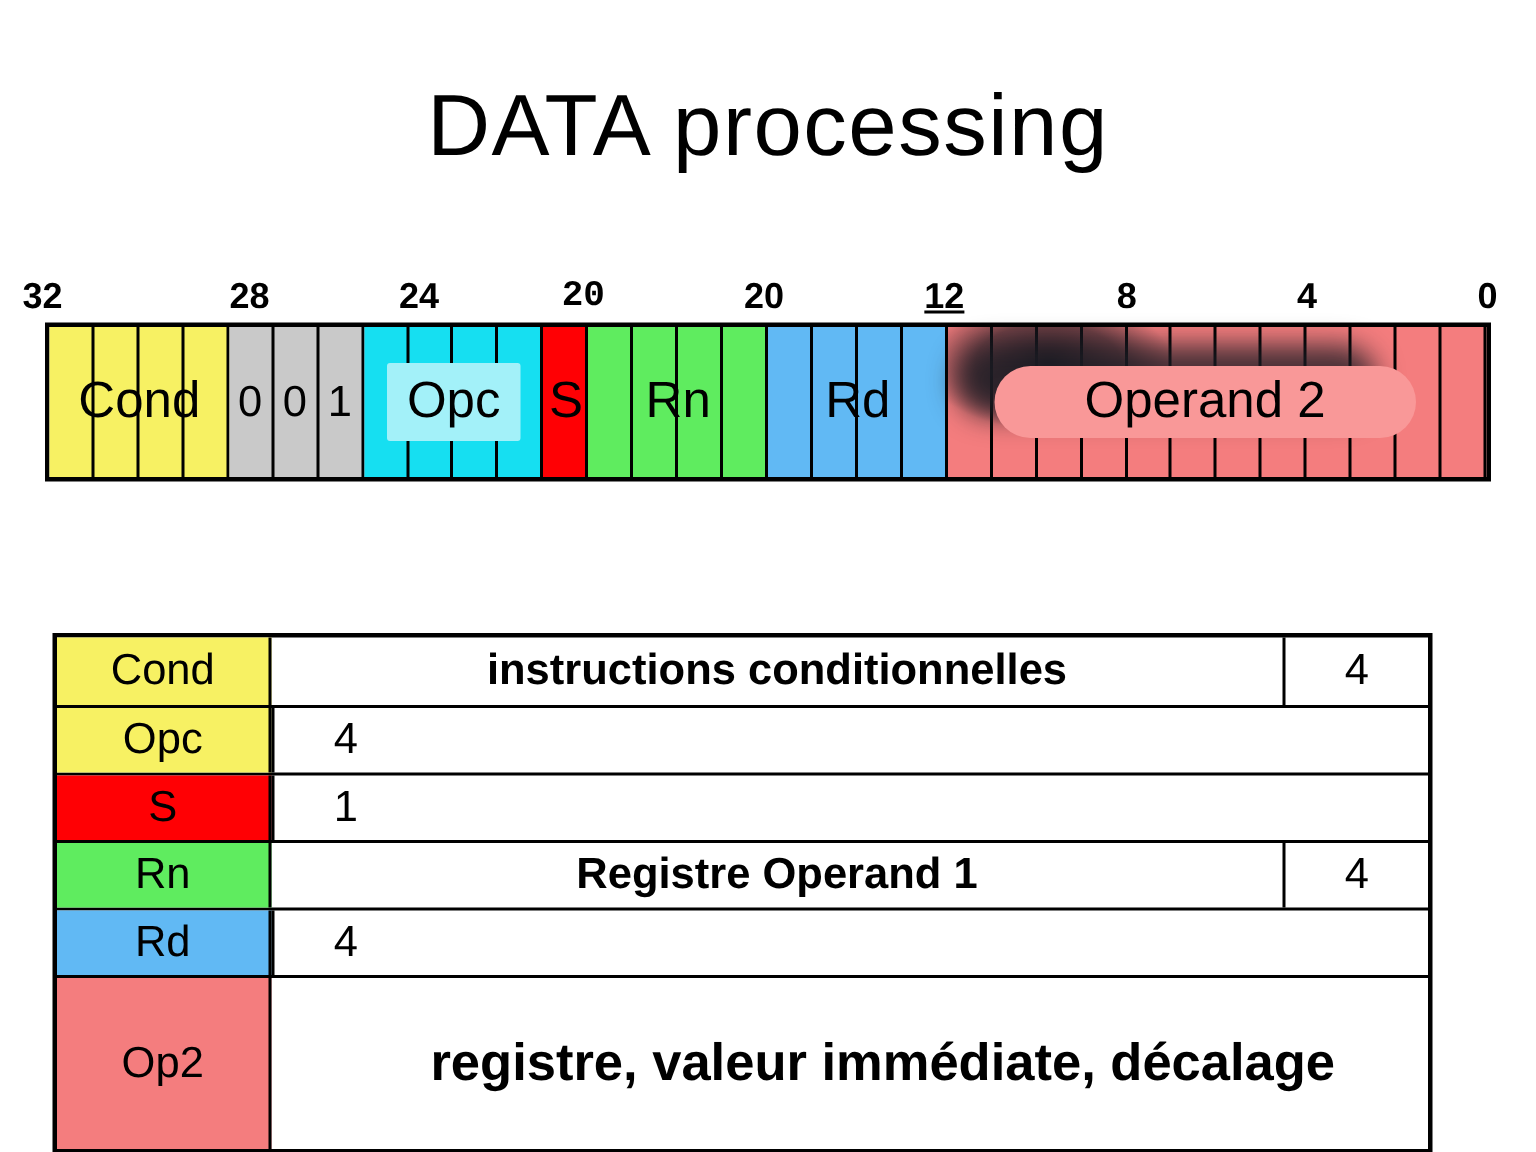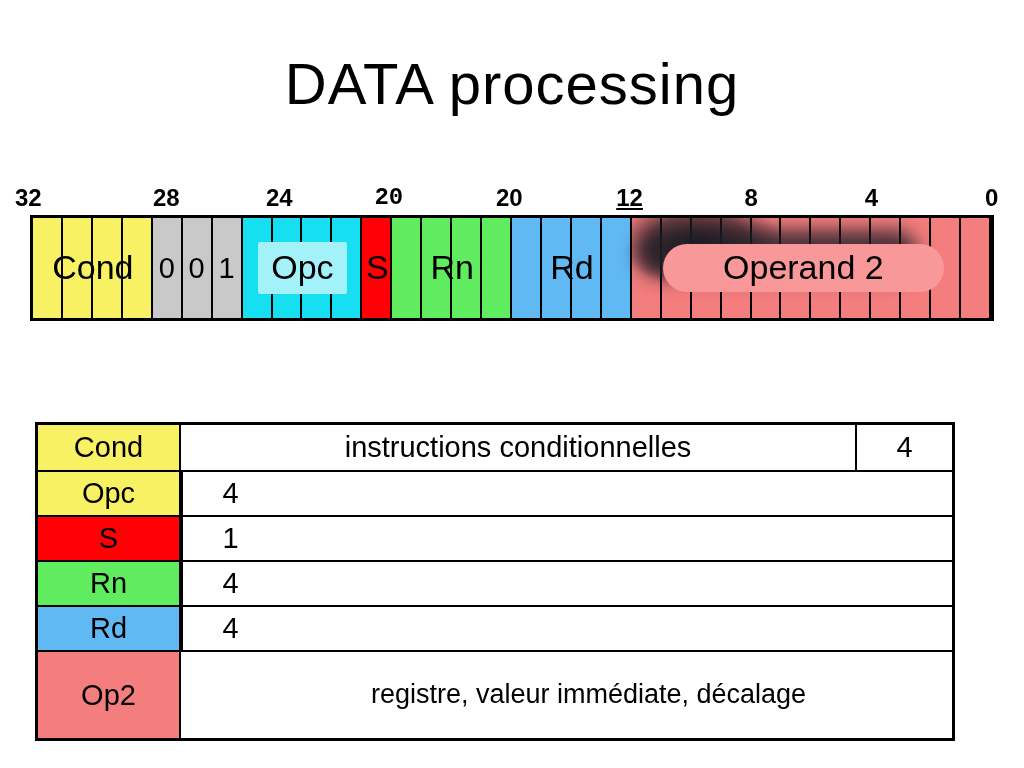--- a/index.html
+++ b/index.html
@@ -88,36 +88,37 @@
     border:3px solid #000;
     box-sizing:border-box;
   }
   .t-row {
     display:flex;
     height:45px;
     border-top:2px solid #000;
     box-sizing:border-box;
   }
   .t-row:first-child { border-top:none; }
-  .t-row.tall { height:88px;gap:44px; }
+  .t-row.tall { height:116px;gap:44px; }
   .t-label {
     width:143px;
     border-right:2px solid #000;
     box-sizing:border-box;
     display:flex; align-items:center; justify-content:center;
     font-size:29px;
   }
   .t-desc {
     flex:1;
     display:flex; flex-direction:column;
     align-items:center; justify-content:center;
     font-size:29px;
     text-align:center;
-  }
-  .t-desc.two-line { font-size:27px; line-height:1.3; }
+    font-weight:bold;
+  }
+  .t-desc.two-line { font-size:35px; line-height:1.3; }
   .t-size {
     width:97px;
     border-left:2px solid #000;
     box-sizing:border-box;
     display:flex; align-items:center; justify-content:center;
     font-size:29px;
   }
 </style>
 </head>
 <body>
@@ -213,20 +214,21 @@
     <div class="t-row">
       <div class="t-label" style="background: rgb(247, 241, 99);">Opc</div>
       <div class="t-size">4</div>
     </div>
     <div class="t-row">
       <div class="t-label" style="background: rgb(255, 0, 4);">S</div>
       <div class="t-size">1</div>
     </div>
     <div class="t-row">
       <div class="t-label" style="background: rgb(95, 236, 95);">Rn</div>
+      <div class="t-desc">Registre Operand 1</div>
       <div class="t-size">4</div>
     </div>
     <div class="t-row">
       <div class="t-label" style="background: rgb(97, 185, 244);">Rd</div>
       <div class="t-size">4</div>
     </div>
     <div class="t-row tall">
       <div class="t-label" style="background: rgb(244, 125, 126);">Op2</div>
       <div class="t-desc two-line">
         <div>registre, valeur immédiate, décalage</div>

